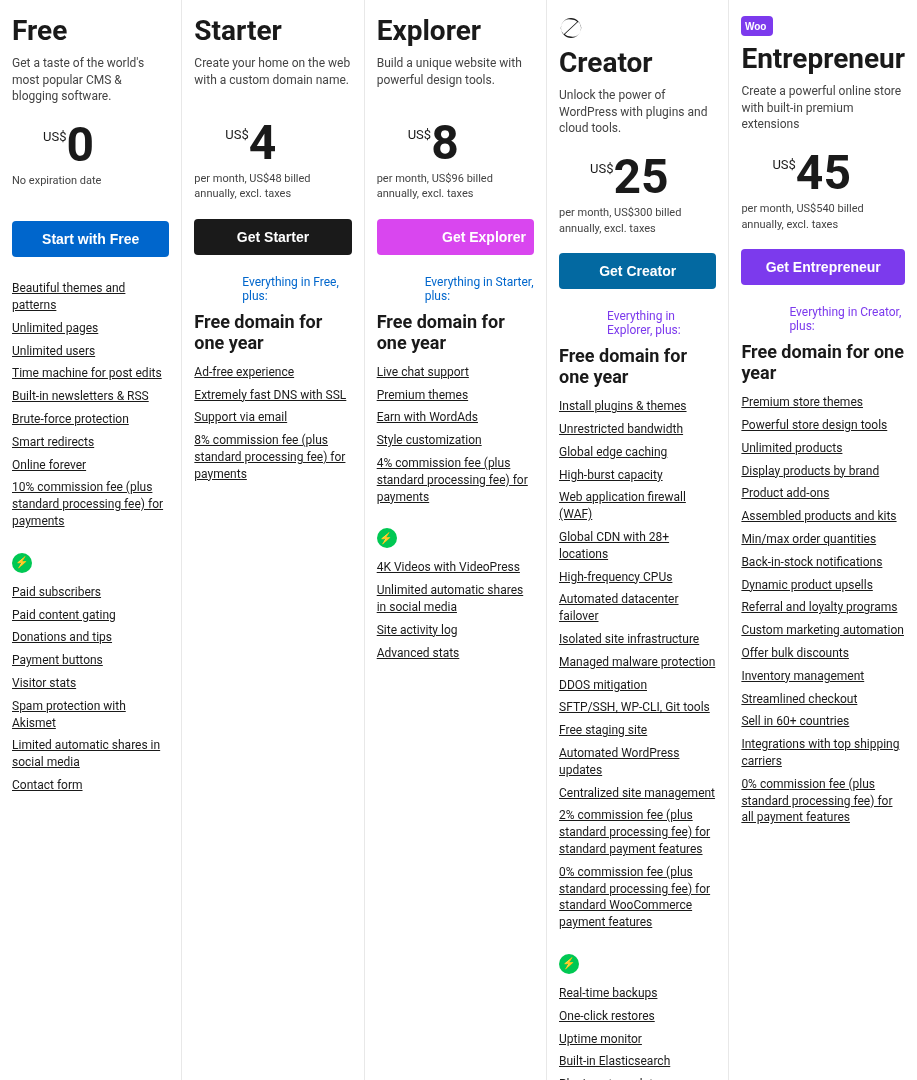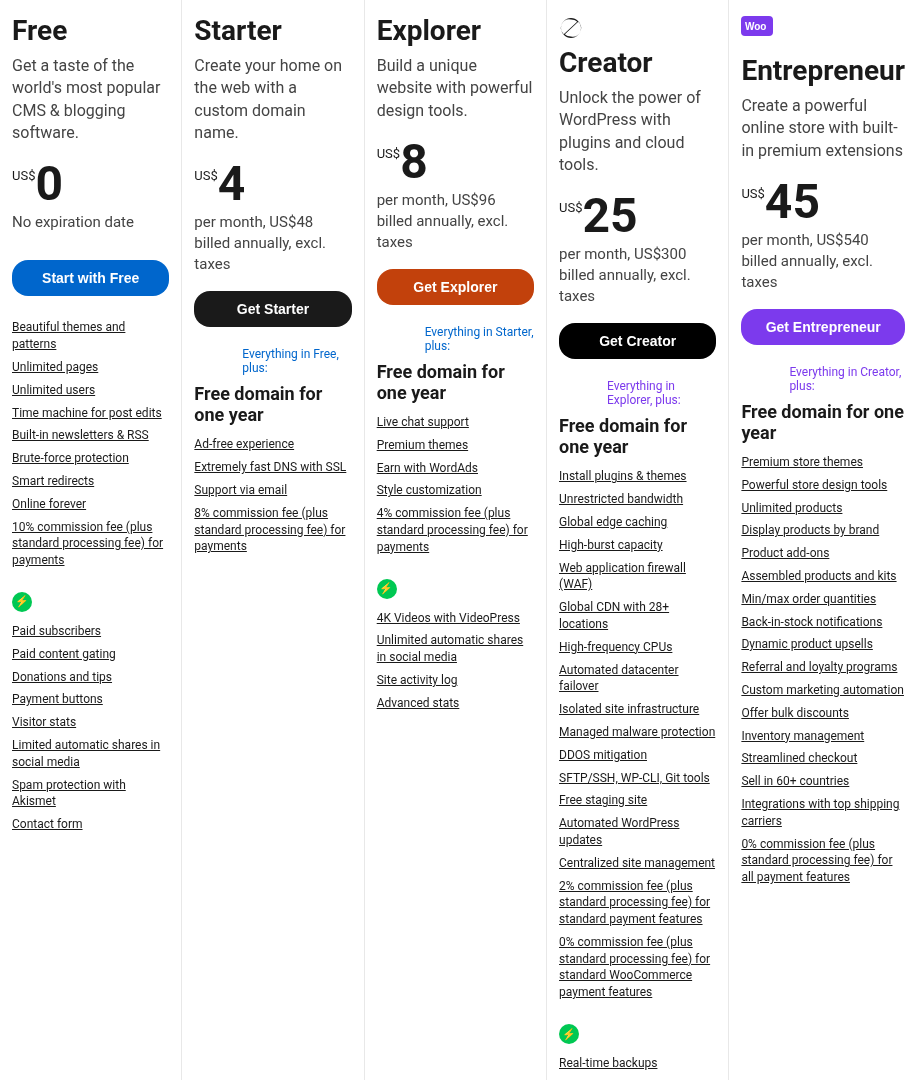--- a/index.html
+++ b/index.html
@@ -22,64 +22,65 @@
       flex-direction: column;
     }
     .col:last-child { border-right: none; }
     .plan-name {
       font-size: 28px;
       font-weight: 700;
       margin-bottom: 8px;
       line-height: 1.1;
     }
     .plan-desc {
-      font-size: 16px;
+      font-size: 12px;
       color: #444;
       margin-bottom: 16px;
       line-height: 1.4;
       min-height: 48px;
     }
     .price-block {
       margin-bottom: 4px;
     }
     .price-currency {
       font-size: 13px;
       font-weight: 400;
       vertical-align: top;
       margin-top: 8px;
       display: inline-block;
+      margin-left: 31px;
     }
     .price-amount {
       font-size: 48px;
       font-weight: 700;
       line-height: 1;
     }
     .price-note {
-      font-size: 15px;
+      font-size: 11px;
       color: #444;
       margin-bottom: 16px;
       min-height: 32px;
       line-height: 1.4;
     }
     .cta-btn {
       display: block;
       width: 100%;
       padding: 10px 8px;
       border: none;
-      border-radius: 16px;
+      border-radius: 4px;
       font-size: 14px;
       font-weight: 600;
       cursor: pointer;
       text-align: center;
       margin-bottom: 20px;
     }
     .btn-free { background: #0066cc; color: #fff; }
     .btn-starter { background: #1a1a1a; color: #fff; }
-    .btn-explorer { background: #c2410c; color: #fff; }
-    .btn-creator { background: #000000; color: #fff; }
+    .btn-explorer { background: #d946ef; color: #fff; text-align: right; }
+    .btn-creator { background: #0369a1; color: #fff; }
     .btn-entrepreneur { background: #7c3aed; color: #fff; }
     .everything-label {
       font-size: 12px;
       color: #0066cc;
       margin-bottom: 8px;
       font-weight: 400;
       margin-left: 48px;
     }
     .col:nth-child(4) .everything-label,
     .col:nth-child(5) .everything-label { color: #7c3aed; }
@@ -108,21 +109,21 @@
       height: 20px;
       background: #00c853;
       border-radius: 50%;
       color: #fff;
       font-size: 11px;
       margin: 8px 0;
     }
     .woo-icon {
       font-size: 18px;
       color: #7c3aed;
-      margin-bottom: 16px;
+      margin-bottom: 4px;
     }
     .wp-icon {
       font-size: 18px;
       color: #1a1a1a;
       margin-bottom: 4px;
     }
   </style>
 </head>
 <body>
 
@@ -147,22 +148,22 @@
         <li>Online forever</li>
         <li>10% commission fee (plus standard processing fee) for payments</li>
       </ul>
       <div class="bolt-icon">⚡</div>
       <ul class="feature-list">
         <li>Paid subscribers</li>
         <li>Paid content gating</li>
         <li>Donations and tips</li>
         <li>Payment buttons</li>
         <li>Visitor stats</li>
+        <li>Spam protection with Akismet</li>
         <li>Limited automatic shares in social media</li>
-        <li>Spam protection with Akismet</li>
         <li>Contact form</li>
       </ul>
     </div>
     <div class="col">
 
     <div class="plan-name">Starter</div>
     <div class="plan-desc">Create your home on the web with a custom domain name.</div>
     <div class="price-block">
       <span class="price-currency">US$</span><span class="price-amount">4</span>
     </div>

